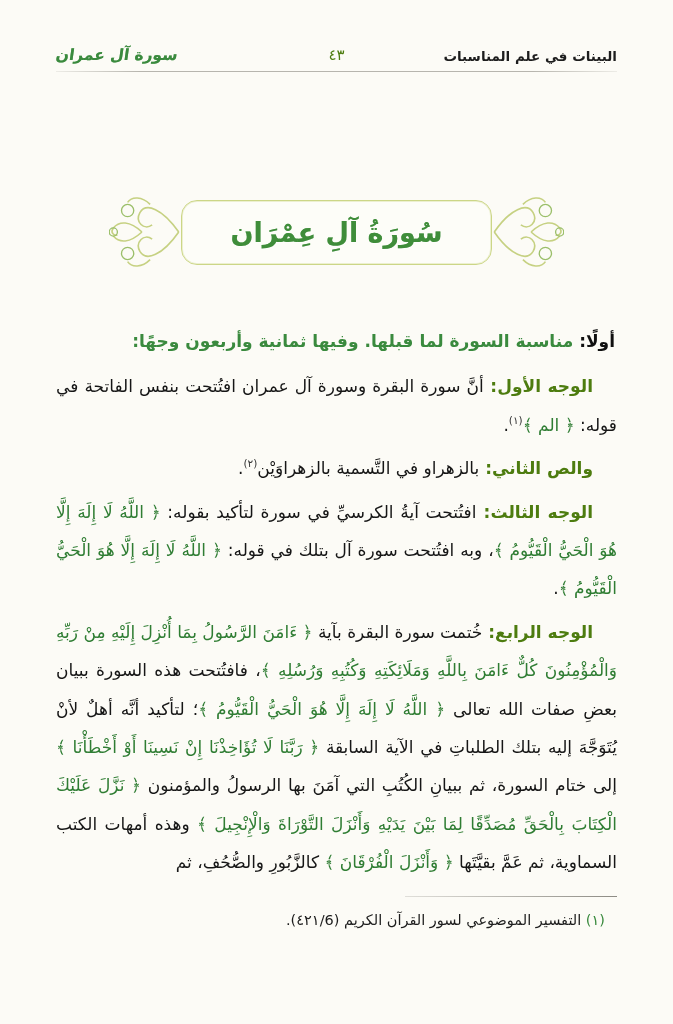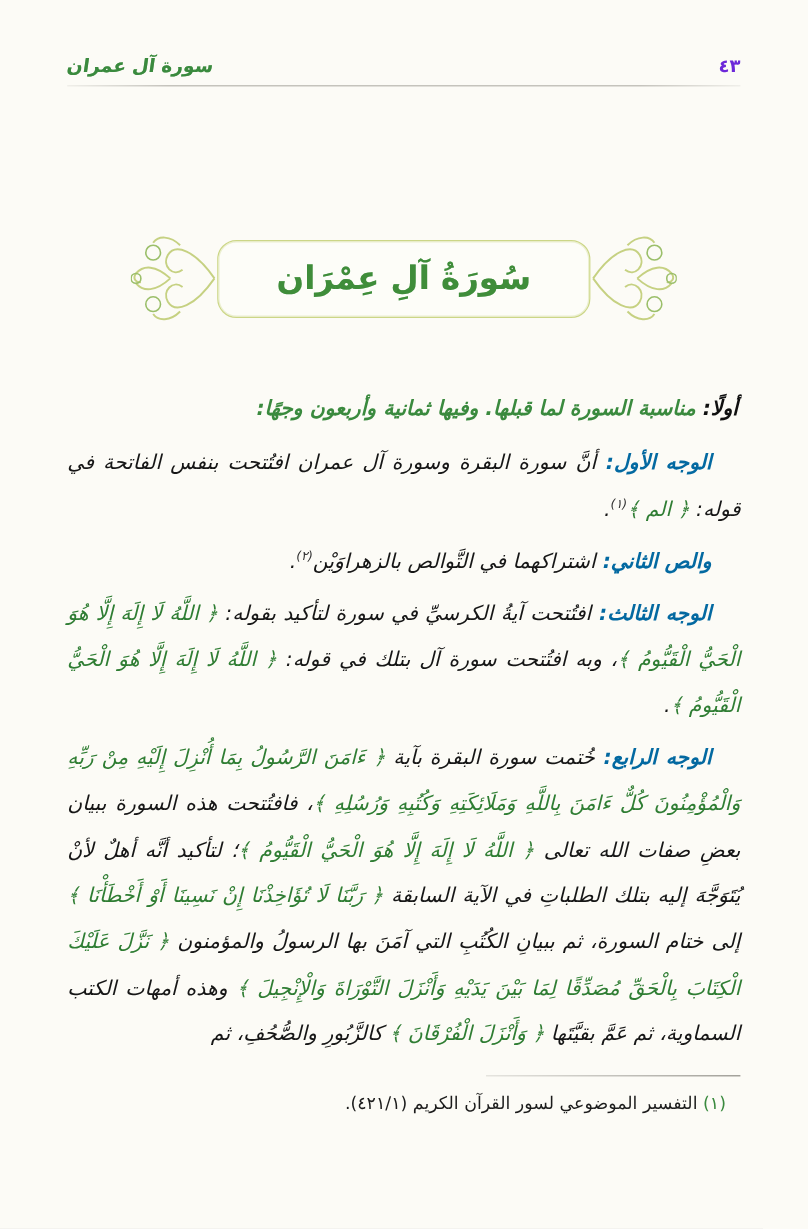--- a/index.html
+++ b/index.html
@@ -25,23 +25,22 @@
   }
   .hdr-book-title {
     width: 210px;
     font-size: 13.5px;
     font-weight: bold;
     color: #1d1d1d;
     letter-spacing: .2px;
   }
   .hdr-page-num {
     font-size: 15px;
-    color: #6d28d9;
+    color: #4d7c0f;
     text-align: center;
-    font-weight: bold;
   }
   .hdr-surah {
     width: 210px;
     text-align: left;
     font-size: 15.5px;
     font-weight: bold;
     color: var(--accent-green, #43953f);
     transform: skewX(-8deg);
     text-shadow: 0 0 .4px rgba(67,149,63,.6);
   }
@@ -79,28 +78,27 @@
   .orn { flex: 0 0 auto; }
   .orn.left { transform: scaleX(-1); }
 
   
   main {
     margin-top: 42px;
     font-size: 17px;
     line-height: 2.26;
     text-align: justify;
     color: #161616;
-    font-style: italic;
   }
   p.para { margin-bottom: 5px; text-indent: 24px; }
   p.para.heading { text-indent: 2px; margin-bottom: 7px; }
 
   .seg-hb { font-weight: bold; color: #101010; }
   .seg-hg { font-weight: bold; color: var(--accent-green, #3a8a3e); }
-  .seg-b  { font-weight: bold; color: #0369a1; }
+  .seg-b  { font-weight: bold; color: #4d7c0f; }
   .seg-n  { color: #161616; }
   .seg-q  { color: var(--quran-green, #2f7d33); }
   .seg-sup {
     font-size: .62em;
     vertical-align: super;
     line-height: 0;
     color: #333;
   }
 
   
@@ -118,20 +116,21 @@
   }
   .footnote { padding-right: 12px; }
   .fn-num { color: var(--accent-green, #3a8a3e); }
 </style>
 </head>
 <body>
 
 <div class="page">
 
   <header class="hdr">
+    <div class="hdr-book-title">البينات في علم المناسبات</div>
     <div class="hdr-page-num">٤٣</div>
     <div class="hdr-surah">سورة آل عمران</div>
   </header>
   <div class="hdr-rule"></div>
 
   <div class="cartouche-row">
     <svg class="orn right" width="72" height="92" viewBox="0 0 70 90" aria-hidden="true">
       <g fill="none" stroke="#c6d182" stroke-width="1.6">
         <path d="M2 45 C 18 22, 34 16, 40 26 C 45 35, 36 44, 28 38"></path>
         <path d="M2 45 C 18 68, 34 74, 40 64 C 45 55, 36 46, 28 52"></path>
@@ -164,23 +163,23 @@
         <circle cx="52" cy="24" r="6"></circle>
         <circle cx="52" cy="66" r="6"></circle>
         <circle cx="66" cy="45" r="4"></circle>
       </g>
     </svg>
   </div>
 
   <main>
       <p class="para heading"><span class="seg-hb">أولًا: </span><span class="seg-hg">مناسبة السورة لما قبلها. وفيها ثمانية وأربعون وجهًا:</span></p>
       <p class="para"><span class="seg-b">الوجه الأول: </span><span class="seg-n">أنَّ سورة البقرة وسورة آل عمران افتُتحت بنفس الفاتحة في قوله: </span><span class="seg-q">﴿ الم ﴾</span><span class="seg-sup">(١)</span><span class="seg-n">.</span></p>
-      <p class="para"><span class="seg-b">والص الثاني: </span><span class="seg-n">اشتراكهما في التَّوالص بالزهراوَيْن</span><span class="seg-sup">(٢)</span><span class="seg-n">.</span></p>
+      <p class="para"><span class="seg-b">والص الثاني: </span><span class="seg-n">بالزهراو في التَّسمية بالزهراوَيْن</span><span class="seg-sup">(٢)</span><span class="seg-n">.</span></p>
       <p class="para"><span class="seg-b">الوجه الثالث: </span><span class="seg-n">افتُتحت آيةُ الكرسيِّ في سورة لتأكيد بقوله: </span><span class="seg-q">﴿ اللَّهُ لَا إِلَهَ إِلَّا هُوَ الْحَيُّ الْقَيُّومُ ﴾</span><span class="seg-n">، وبه افتُتحت سورة آل بتلك في قوله: </span><span class="seg-q">﴿ اللَّهُ لَا إِلَهَ إِلَّا هُوَ الْحَيُّ الْقَيُّومُ ﴾</span><span class="seg-n">.</span></p>
       <p class="para"><span class="seg-b">الوجه الرابع: </span><span class="seg-n">خُتمت سورة البقرة بآية </span><span class="seg-q">﴿ ءَامَنَ الرَّسُولُ بِمَا أُنْزِلَ إِلَيْهِ مِنْ رَبِّهِ وَالْمُؤْمِنُونَ كُلٌّ ءَامَنَ بِاللَّهِ وَمَلَائِكَتِهِ وَكُتُبِهِ وَرُسُلِهِ ﴾</span><span class="seg-n">، فافتُتحت هذه السورة ببيان بعضِ صفات الله تعالى </span><span class="seg-q">﴿ اللَّهُ لَا إِلَهَ إِلَّا هُوَ الْحَيُّ الْقَيُّومُ ﴾</span><span class="seg-n">؛ لتأكيد أنَّه أهلٌ لأنْ يُتَوَجَّهَ إليه بتلك الطلباتِ في الآية السابقة </span><span class="seg-q">﴿ رَبَّنَا لَا تُؤَاخِذْنَا إِنْ نَسِينَا أَوْ أَخْطَأْنَا ﴾</span><span class="seg-n"> إلى ختام السورة، ثم ببيانِ الكُتُبِ التي آمَنَ بها الرسولُ والمؤمنون </span><span class="seg-q">﴿ نَزَّلَ عَلَيْكَ الْكِتَابَ بِالْحَقِّ مُصَدِّقًا لِمَا بَيْنَ يَدَيْهِ وَأَنْزَلَ التَّوْرَاةَ وَالْإِنْجِيلَ ﴾</span><span class="seg-n"> وهذه أمهات الكتب السماوية، ثم عَمَّ بقيَّتَها </span><span class="seg-q">﴿ وَأَنْزَلَ الْفُرْقَانَ ﴾</span><span class="seg-n"> كالزَّبُورِ والصُّحُفِ، ثم</span></p>
     </main>
 
   <div class="fn-sep"></div>
   <div class="footnotes">
-      <div class="footnote"><span class="fn-num">(١)</span><span class="fn-text"> التفسير الموضوعي لسور القرآن الكريم (٤٢١/١).</span></div>
+      <div class="footnote"><span class="fn-num">(١)</span><span class="fn-text"> التفسير الموضوعي لسور القرآن الكريم (٤٢١/6).</span></div>
     </div>
 
 </div>
 
 </body></html>

